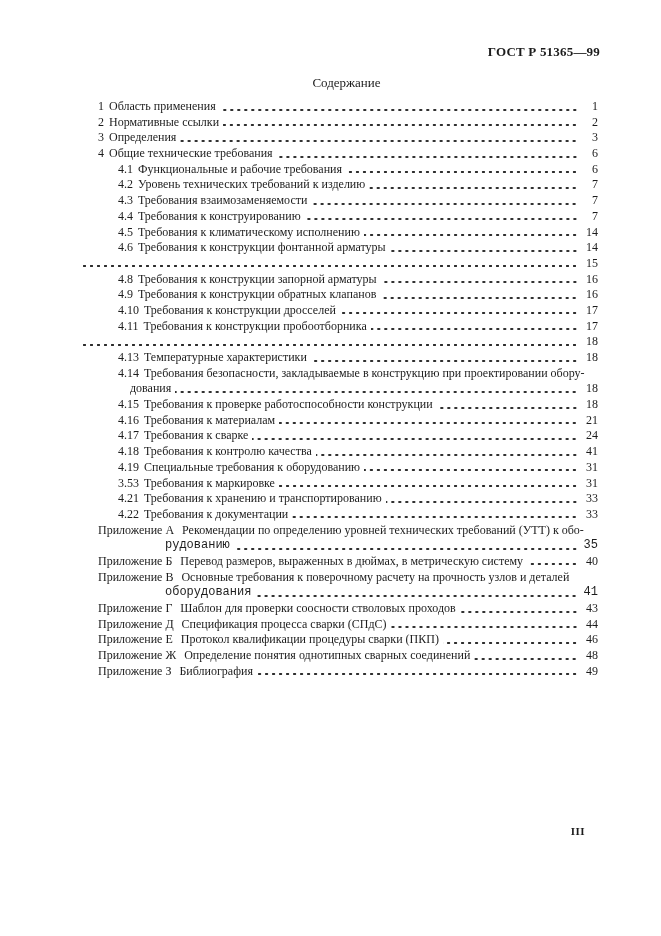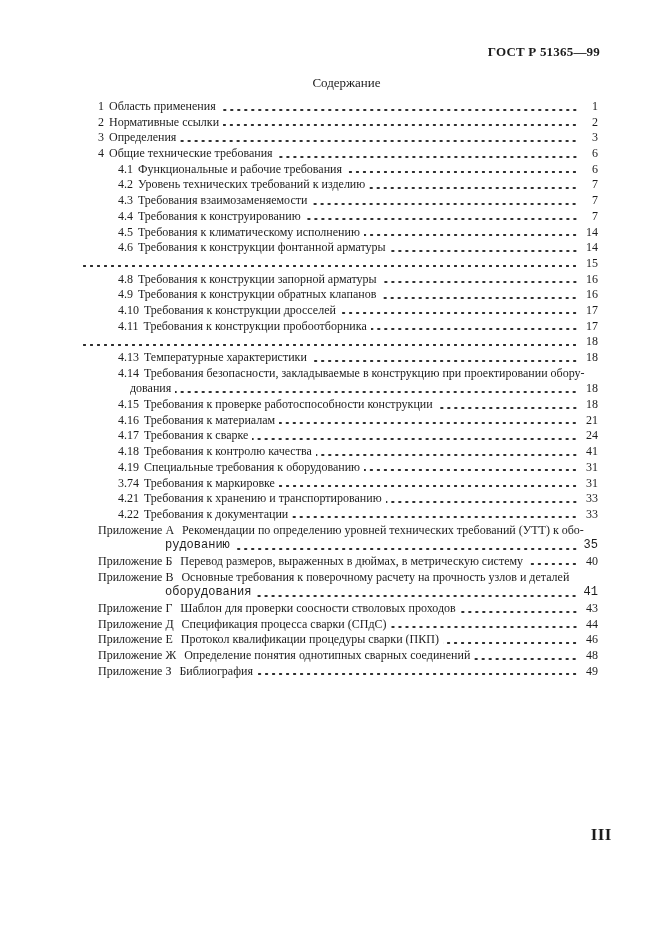--- a/index.html
+++ b/index.html
@@ -65,22 +65,22 @@
 
   .toc-page {
     flex: 0 0 auto;
     min-width: 16px;
     text-align: right;
     white-space: nowrap;
   }
 
   .page-footer {
     position: absolute;
-    top: 825px; right: 49px;
-    font-size: 17px;
+    top: 825px; right: 76px;
+    font-size: 11px;
     font-weight: bold;
     letter-spacing: 0.5px;
   }
 </style>
 </head>
 <body>
 
 <div class="page">
 
   <div class="doc-code">ГОСТ Р 51365—99</div>
@@ -198,21 +198,21 @@
         <span class="toc-text"><span class="toc-num">4.18</span> <span class="toc-label">Требования к контролю качества</span></span>
         <span class="leader"></span>
         <span class="toc-page">41</span>
       </div>
       <div class="toc-row sub">
         <span class="toc-text"><span class="toc-num">4.19</span> <span class="toc-label">Специальные требования к оборудованию</span></span>
         <span class="leader"></span>
         <span class="toc-page">31</span>
       </div>
       <div class="toc-row sub">
-        <span class="toc-text"><span class="toc-num">3.74</span> <span class="toc-label">Требования к маркировке</span></span>
+        <span class="toc-text"><span class="toc-num">3.53</span> <span class="toc-label">Требования к маркировке</span></span>
         <span class="leader"></span>
         <span class="toc-page">31</span>
       </div>
       <div class="toc-row sub">
         <span class="toc-text"><span class="toc-num">4.21</span> <span class="toc-label">Требования к хранению и транспортированию</span></span>
         <span class="leader"></span>
         <span class="toc-page">33</span>
       </div>
       <div class="toc-row sub">
         <span class="toc-text"><span class="toc-num">4.22</span> <span class="toc-label">Требования к документации</span></span>

